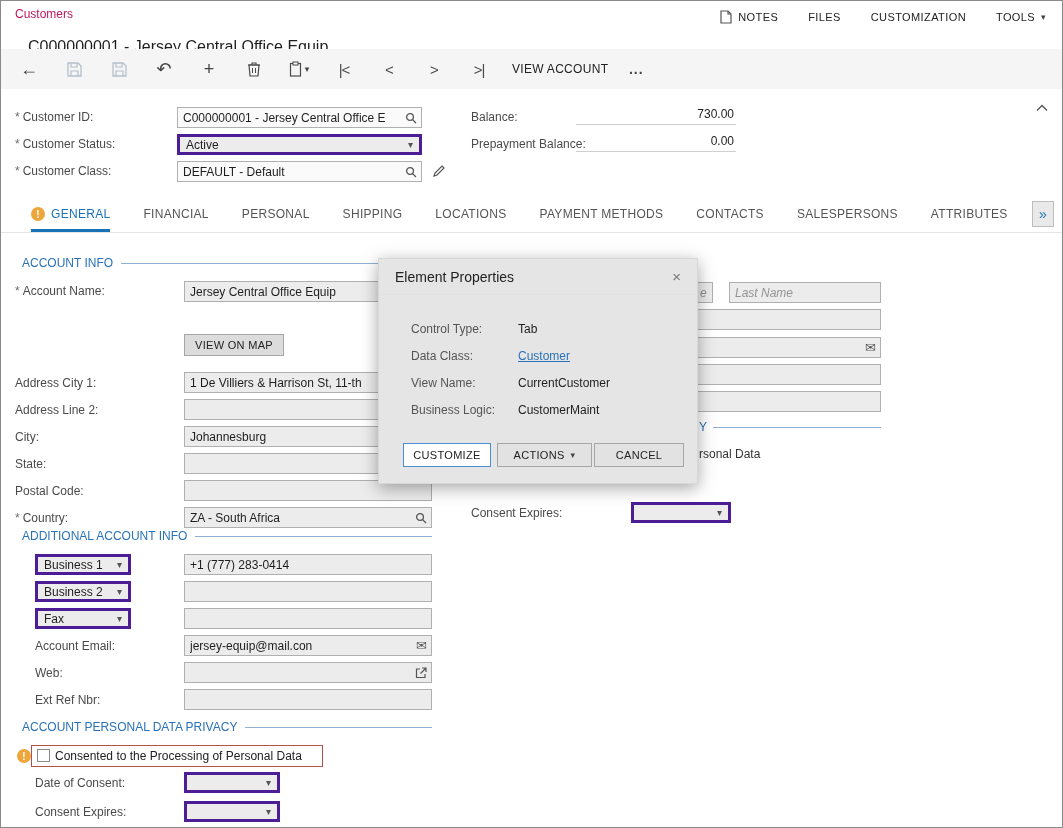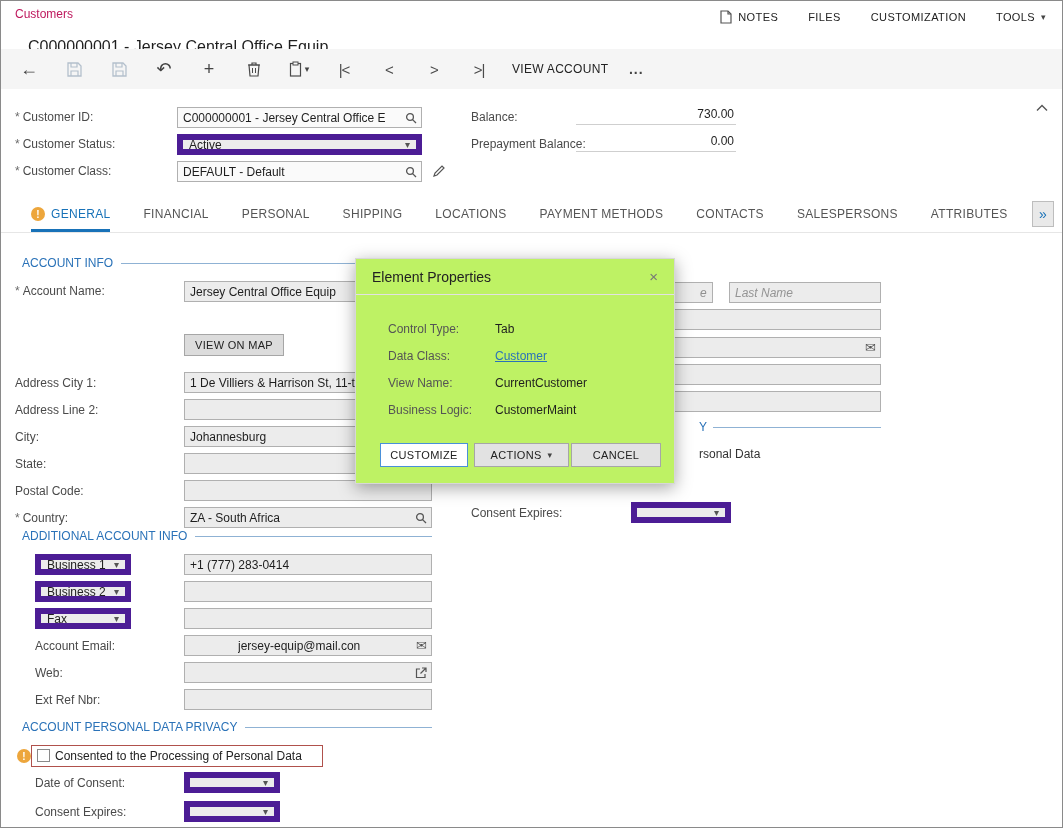--- a/index.html
+++ b/index.html
@@ -25,21 +25,21 @@
 
   
   .summary { position:absolute; left:0; top:88px; width:100%; height:108px; background:#fff; }
   .lbl { position:absolute; font-size:12px; color:#4a4a4a; white-space:nowrap; }
   .req { color:#6b6b6b; margin-right:3px; }
   .field { position:absolute; height:21px; border:1px solid #b0b0b0; background:#ececec; display:flex; align-items:center; }
   .field.white { background:#fafafa; }
   .field input { flex:1; min-width:0; border:0; background:transparent; font:12px "Liberation Sans", sans-serif; color:#1e1e1e; padding:0 5px; outline:none; }
   .field input::placeholder { color:#949494; font-style:italic; }
   .ficon { flex:0 0 auto; margin-right:4px; display:flex; align-items:center; color:#555; font-size:13px; line-height:1; }
-  .combo { position:absolute; height:21px; border:6px solid #4c1d95; background:#ececec; display:flex; align-items:center; justify-content:space-between; padding:0 6px; font-size:12px; color:#222; cursor:pointer; }
+  .combo { position:absolute; height:21px; border:3px solid #4c1d95; background:#ececec; display:flex; align-items:center; justify-content:space-between; padding:0 6px; font-size:12px; color:#222; cursor:pointer; }
   .combo .dd-glyph { font-size:10px; color:#555; }
   .readonly-val { position:absolute; font-size:12px; color:#1e1e1e; text-align:right; border-bottom:1px solid #cfcfcf; padding:2px 2px 3px; }
   .collapse-btn { position:absolute; right:10px; top:10px; width:20px; height:18px; display:flex; align-items:center; justify-content:center; cursor:pointer; color:#555; }
 
   
   .tabs { position:absolute; left:0; top:196px; width:100%; height:36px; border-bottom:1px solid #e6e6e6; display:flex; align-items:stretch; padding-left:30px; background:#fff; }
   .tab { display:flex; align-items:center; gap:6px; font-size:12px; color:#555; letter-spacing:.3px; margin-right:33px; border-bottom:3px solid transparent; cursor:pointer; padding-top:2px; white-space:nowrap; }
   .tab.active { color:#1872b8; border-bottom-color:#1872b8; }
   .warn { width:14px; height:14px; border-radius:50%; background:#eda63c; color:#fff; font-size:10px; font-weight:700; display:inline-flex; align-items:center; justify-content:center; flex:0 0 auto; }
   .more-tabs { position:absolute; right:8px; top:4px; width:22px; height:26px; background:#e9e9e9; border:1px solid #bdbdbd; color:#1872b8; display:flex; align-items:center; justify-content:center; font-size:14px; cursor:pointer; }
@@ -51,21 +51,21 @@
   .hline { position:absolute; height:1px; background:#8fb2d4; }
   .btn { position:absolute; display:flex; align-items:center; justify-content:center; background:#dcdcdc; border:1px solid #a6a6a6; font-size:11px; letter-spacing:.3px; color:#222; cursor:pointer; }
   .checkbox { position:absolute; width:13px; height:13px; border:1px solid #8a8a8a; background:#fff; cursor:pointer; }
   .red-outline { position:absolute; border:1px solid #b0514c; }
   .warn-abs { position:absolute; }
   .frag { position:absolute; font-size:12px; white-space:nowrap; color:#333; }
   .frag.ph { color:#909090; font-style:italic; }
   .frag.blue { color:#2a72b8; }
 
   
-  .dialog { position:absolute; left:354px; top:257px; width:320px; height:226px; background:#bef264; box-shadow:0 4px 16px rgba(0,0,0,.35); z-index:20; border:1px solid #d7d7d7; }
+  .dialog { position:absolute; left:377px; top:257px; width:320px; height:226px; background:#e5e5e5; box-shadow:0 4px 16px rgba(0,0,0,.35); z-index:20; border:1px solid #d7d7d7; }
   .dialog-title { position:absolute; left:0; top:0; width:100%; height:36px; border-bottom:1px solid #e2e2e2; display:flex; align-items:center; justify-content:space-between; padding:0 16px; font-size:14px; color:#222; }
   .dlg-close { font-size:15px; color:#777; cursor:pointer; }
   .dlg-lbl { position:absolute; left:32px; font-size:12px; color:#555; white-space:nowrap; }
   .dlg-val { position:absolute; left:139px; font-size:12px; color:#1e1e1e; white-space:nowrap; }
   .link { color:#2a72b8; text-decoration:underline; cursor:pointer; }
   .dlg-btn { position:absolute; top:184px; height:24px; display:flex; align-items:center; justify-content:center; font-size:11px; letter-spacing:.3px; cursor:pointer; background:#e2e2e2; border:1px solid #a6a6a6; color:#222; gap:6px; }
   .dlg-btn.primary { background:#fff; border:1px solid #4a90d9; }
 </style>
 </head>
 <body>
@@ -285,21 +285,21 @@
 
     <div class="combo" style="left:34px; top:375px; width:96px;">
       <span>Fax</span>
         <span class="dd-glyph">▾</span>
     </div>
     <div class="field" style="left:183px; top:375px; width:248px;">
       <input style="">
     </div>
 
     <div class="lbl" style="left:34px; top:406px;">Account Email:</div>
-    <div class="field" style="left:183px; top:402px; width:248px;padding-left:48px;">
+    <div class="field" style="left:183px; top:402px; width:248px;">
       <input value="jersey-equip@mail.con" style="">
       <span class="ficon">✉</span>
     </div>
 
     <div class="lbl" style="left:34px; top:433px;">Web:</div>
     <div class="field" style="left:183px; top:429px; width:248px;">
       <input style="">
       <span class="ficon">
         <svg width="12" height="12" viewBox="0 0 12 12">
             <path d="M5 2H1.5v8.5H10V7" fill="none" stroke="#555" stroke-width="1.2"></path>

